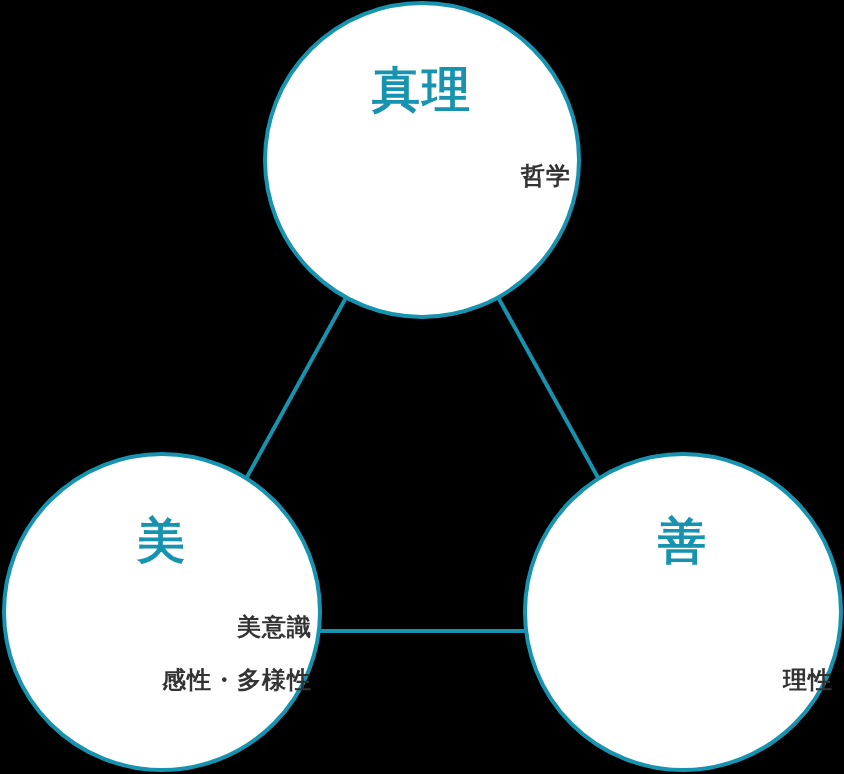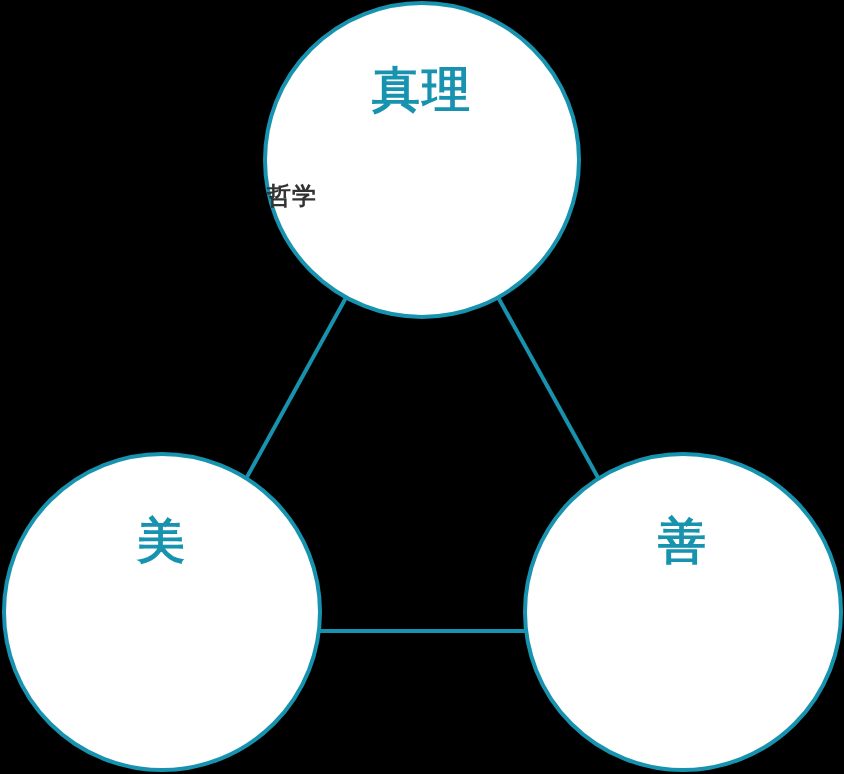--- a/index.html
+++ b/index.html
@@ -46,27 +46,26 @@
     text-align: center;
     font-size: 48px;
     line-height: 48px;
     font-weight: 700;
     letter-spacing: 2px;
     color: var(--accent);
   }
   .node-sub {
     position: absolute;
     left: 0; right: 6px;
-    text-align: left;
+    text-align: right;
     font-size: 24px;
     line-height: 24px;
     font-weight: 700;
     letter-spacing: 1px;
     color: var(--sub-text);
-    margin-top: 20px;
   }
   .node-sub.s1 { top: 159px; }
   .node-sub.s2 { top: 212px; }
 </style>
 </head>
 <body>
 
 <div class="stage">
 
   <svg class="edges" viewBox="0 0 844 774" xmlns="http://www.w3.org/2000/svg" aria-hidden="true">
@@ -75,19 +74,22 @@
     <line x1="162" y1="631" x2="683" y2="631"></line>
   </svg>
 
   <div class="circle top">
     <div class="node-title">真理</div>
     <div class="node-sub s1">哲学</div>
   </div>
 
   <div class="circle left">
     <div class="node-title">美</div>
+    <div class="node-sub s1">美意識</div>
+    <div class="node-sub s2">感性・多様性</div>
   </div>
 
   <div class="circle right">
     <div class="node-title">善</div>
+    <div class="node-sub s2">理性</div>
   </div>
 
 </div>
 
 </body></html>

